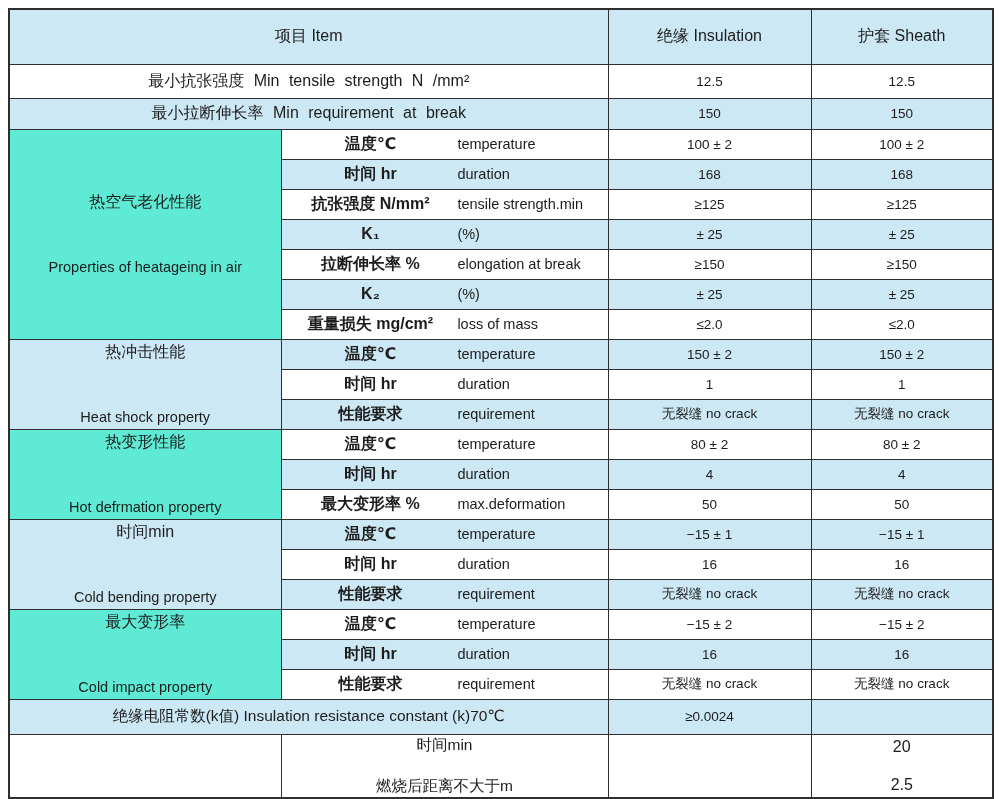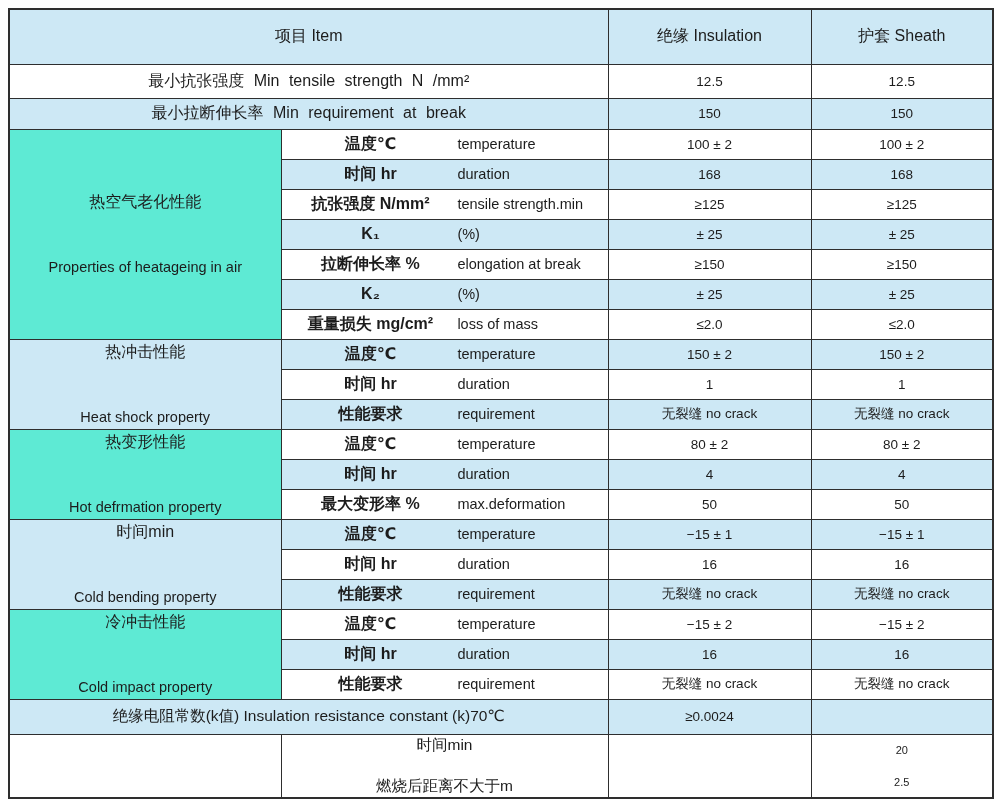--- a/index.html
+++ b/index.html
@@ -44,21 +44,21 @@
   .kres-label{font-size:15.5px;}
   .val{font-size:13.5px;}
   .seclabel{font-size:16px;line-height:1.4;}
   .seclabel .en2{font-size:14.5px;margin-top:44px;}
   .subwrap{display:flex;align-items:center;width:100%;height:100%;}
   .subwrap .zh{flex:0 0 54%;text-align:center;font-size:16px;font-weight:bold;}
   .subwrap .en{flex:1;text-align:left;font-size:14.5px;}
   .stack{display:flex;flex-direction:column;justify-content:center;gap:20px;}
   .stack span{display:block;}
   .stack .lbl{font-size:15.5px;}
-  .stack .num{font-size:11px;}
+  .stack .num{font-size:16px;}
 </style>
 </head>
 <body>
 
 <table class="spec">
   <colgroup>
     <col style="width:272px">
       <col style="width:327px">
       <col style="width:203px">
       <col style="width:182px">
@@ -257,21 +257,21 @@
       <span class="zh">性能要求</span>
       <span class="en">requirement</span>
           </div>
         </td>
     <td class="val">无裂缝 no crack</td>
     <td class="val">无裂缝 no crack</td>
   </tr>
 
   <tr class="r30">
     <td rowspan="3" class="seclabel lab-w">
-      <div class="zh2">冷冲击性能</div>
+      <div class="zh2">最大变形率</div>
       <div class="en2">Cold impact property</div>
     </td>
     <td>
           <div class="subwrap">
       <span class="zh">温度℃</span>
       <span class="en">temperature</span>
           </div>
         </td>
     <td class="val">−15 ± 2</td>
     <td class="val">−15 ± 2</td>

